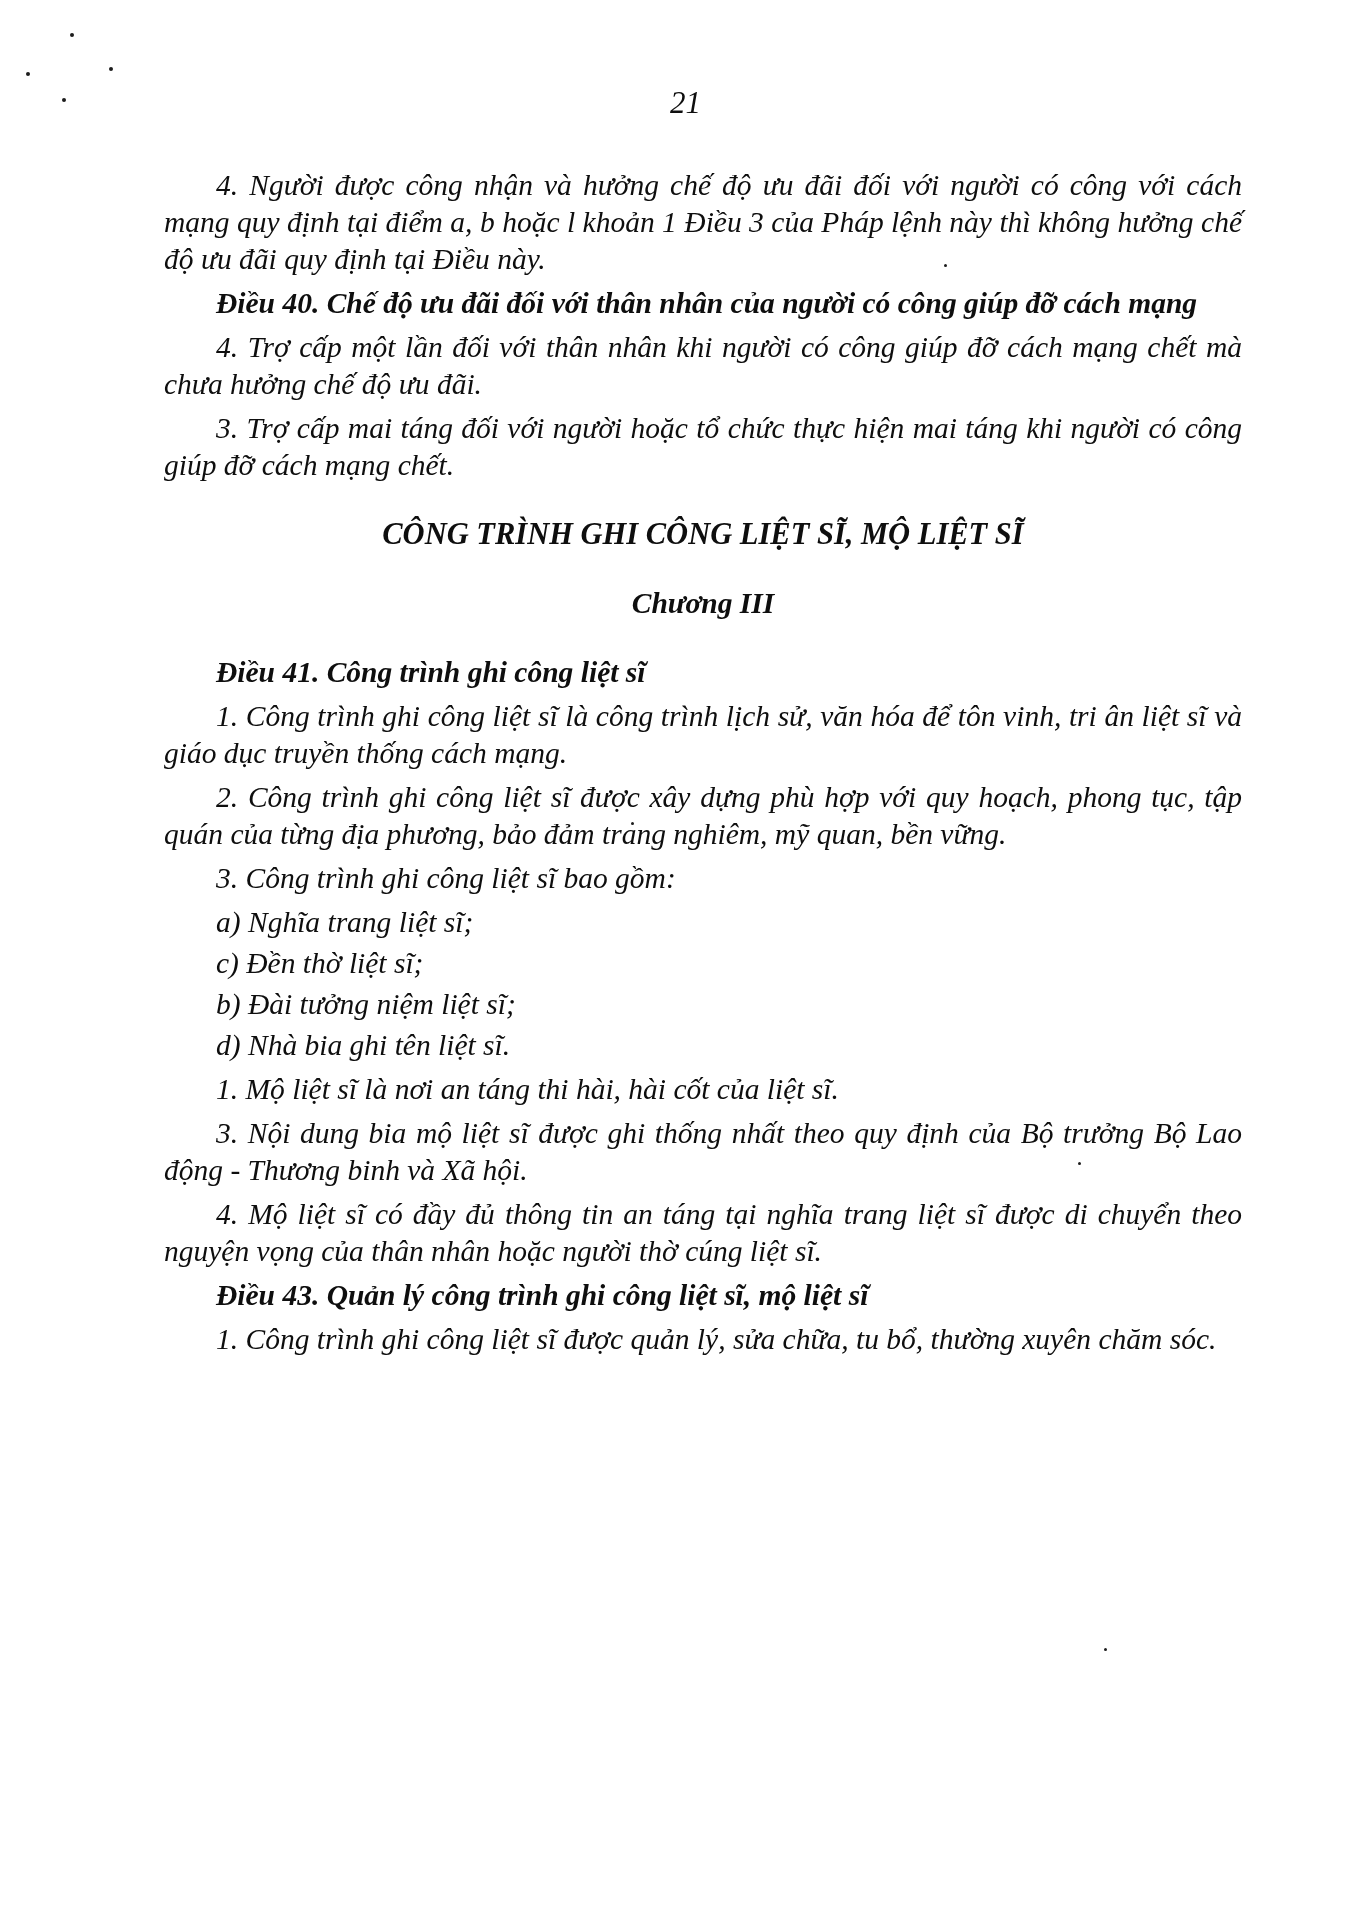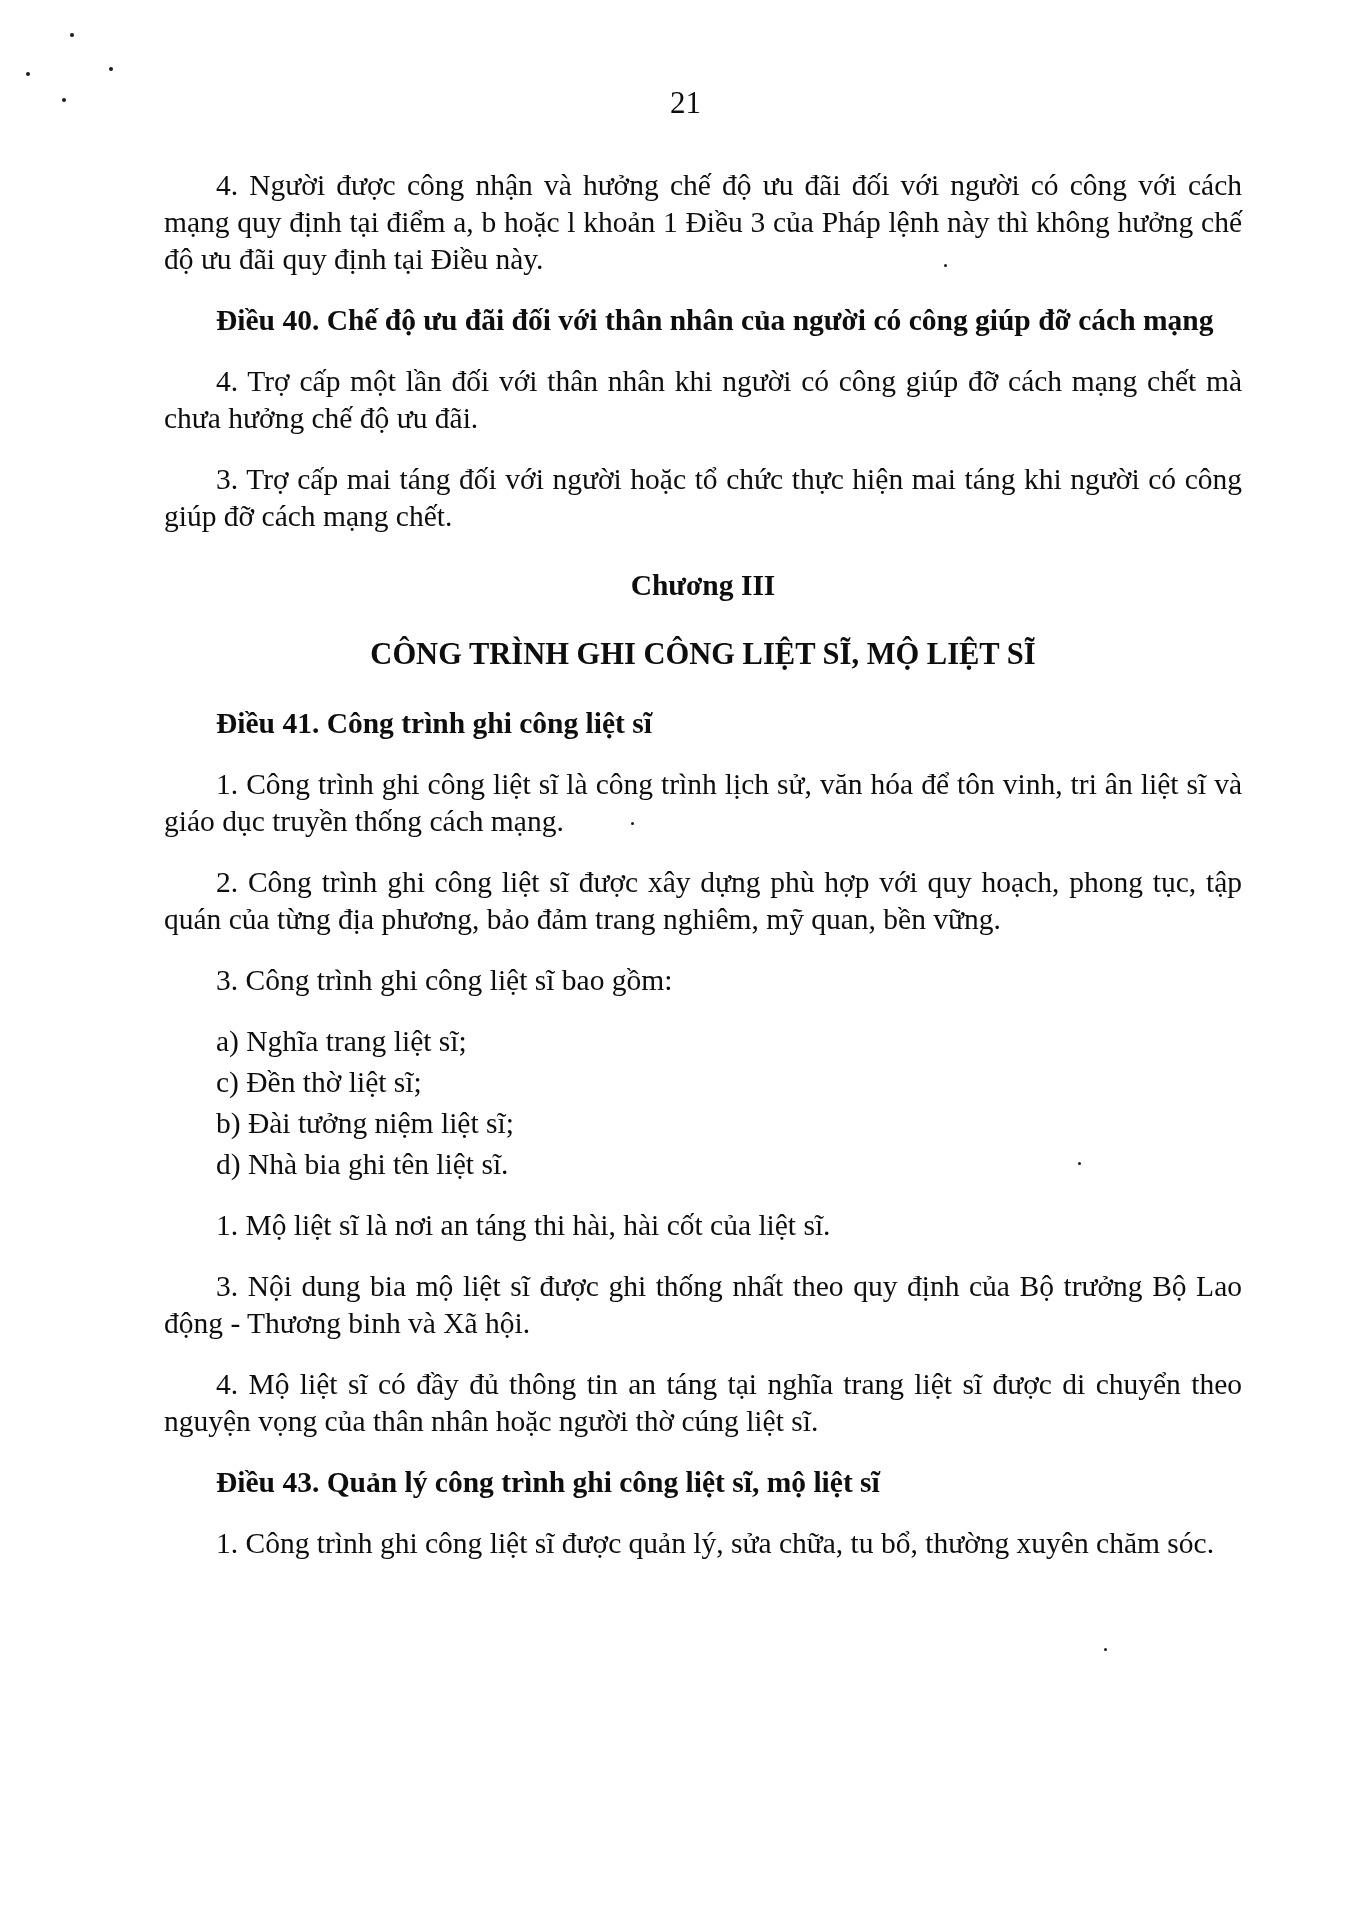--- a/index.html
+++ b/index.html
@@ -12,37 +12,38 @@
     height: 1920px;
     font-family: "Liberation Serif", "DejaVu Serif", serif;
     color: #0e0e0e;
   }
   .sheet {
     position: relative;
     width: 1371px;
     height: 1920px;
     overflow: hidden;
     background: #ffffff;
+    font-style: italic;
   }
   .page-number {
     margin: 84px 0 46px 0;
     text-align: center;
     font-size: 31px;
     line-height: 37px;
   }
   .content {
     width: 1078px;
     margin: 0 0 0 164px;
     font-size: 29.5px;
     line-height: 37px;
     text-align: justify;
     text-justify: inter-word;
   }
   .content p {
-    margin: 24px 0;
+    margin: 7px 0;
     text-indent: 52px;
   }
   .content p.h {
     font-weight: bold;
   }
   .content p.center {
     text-align: center;
     text-indent: 0;
     font-weight: bold;
     margin: 32px 0;
@@ -67,22 +68,22 @@
 <div class="sheet">
 
   <div class="page-number">21</div>
 
   <div class="content">
     <p>4. Người được công nhận và hưởng chế độ ưu đãi đối với người có công với cách mạng quy định tại điểm a, b hoặc l khoản 1 Điều 3 của Pháp lệnh này thì không hưởng chế độ ưu đãi quy định tại Điều này.</p>
     <p class="h">Điều 40. Chế độ ưu đãi đối với thân nhân của người có công giúp đỡ cách mạng</p>
     <p>4. Trợ cấp một lần đối với thân nhân khi người có công giúp đỡ cách mạng chết mà chưa hưởng chế độ ưu đãi.</p>
     <p>3. Trợ cấp mai táng đối với người hoặc tổ chức thực hiện mai táng khi người có công giúp đỡ cách mạng chết.</p>
 
+    <p class="center chapter-title">CÔNG TRÌNH GHI CÔNG LIỆT SĨ, MỘ LIỆT SĨ</p>
     <p class="center">Chương III</p>
-    <p class="center chapter-title">CÔNG TRÌNH GHI CÔNG LIỆT SĨ, MỘ LIỆT SĨ</p>
 
     <p class="h">Điều 41. Công trình ghi công liệt sĩ</p>
     <p>1. Công trình ghi công liệt sĩ là công trình lịch sử, văn hóa để tôn vinh, tri ân liệt sĩ và giáo dục truyền thống cách mạng.</p>
     <p>2. Công trình ghi công liệt sĩ được xây dựng phù hợp với quy hoạch, phong tục, tập quán của từng địa phương, bảo đảm trang nghiêm, mỹ quan, bền vững.</p>
     <p>3. Công trình ghi công liệt sĩ bao gồm:</p>
     <p class="li">a) Nghĩa trang liệt sĩ;</p>
     <p class="li">c) Đền thờ liệt sĩ;</p>
     <p class="li">b) Đài tưởng niệm liệt sĩ;</p>
     <p class="li">d) Nhà bia ghi tên liệt sĩ.</p>
 

